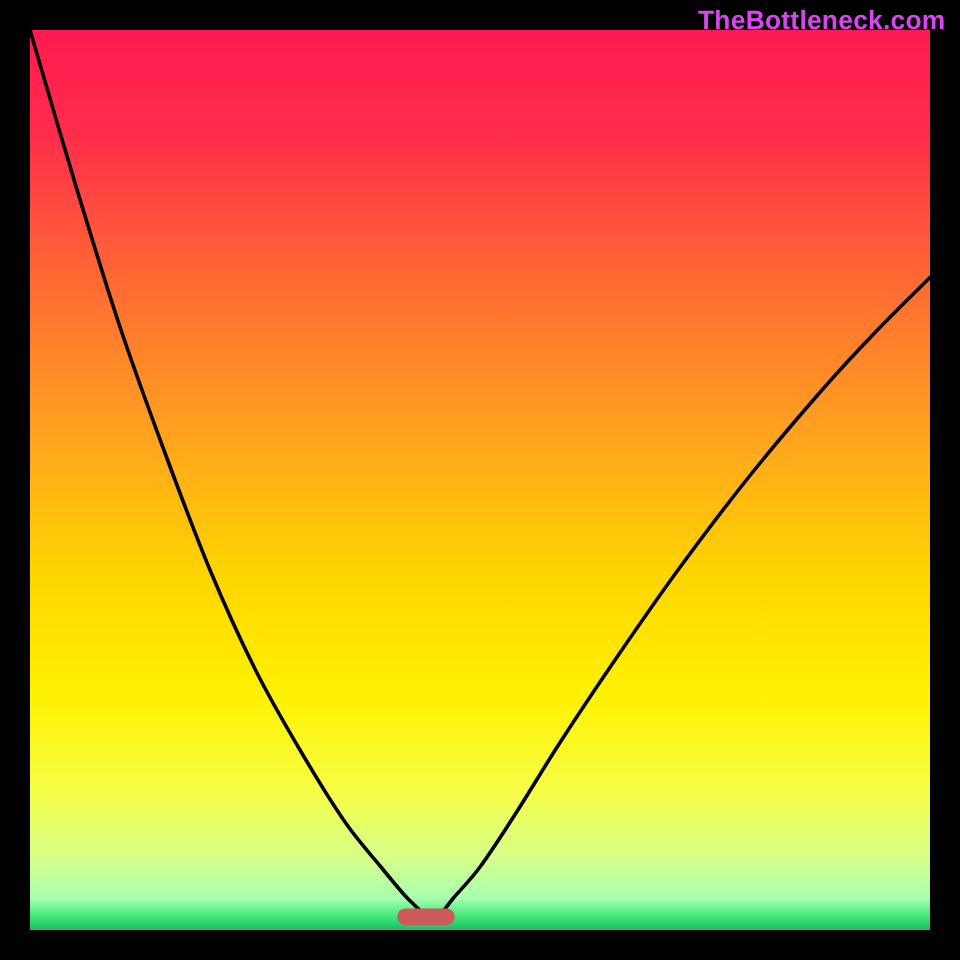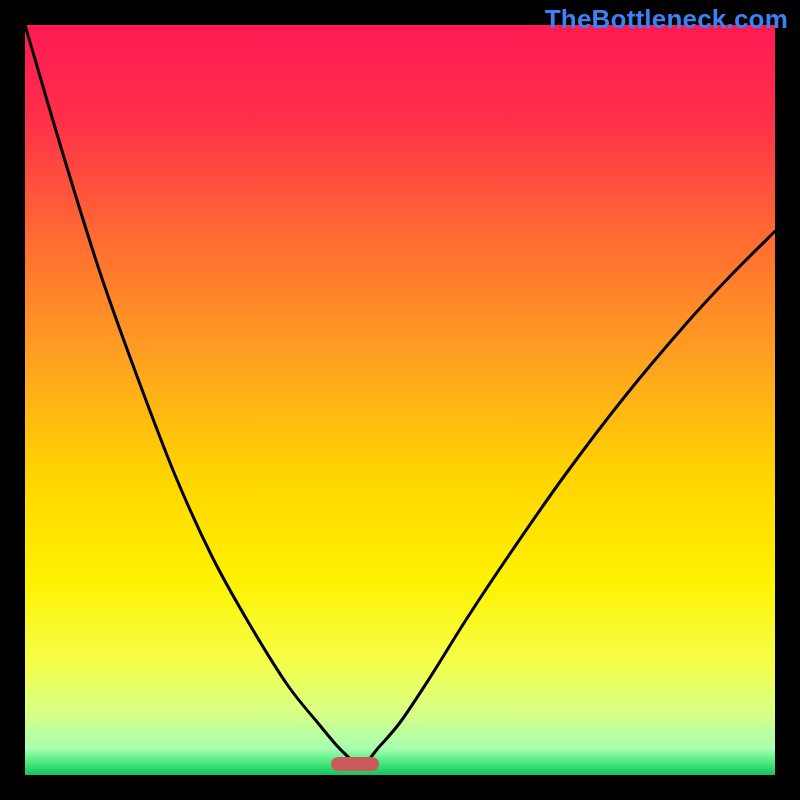--- a/index.html
+++ b/index.html
@@ -28,23 +28,23 @@
   }
   .gradient {
     position: absolute;
     left: 0; top: 0; right: 0; bottom: 0;
   }
   .watermark {
     position: absolute;
     top: 4px;
     right: 12px;
     font-family: Arial, Helvetica, sans-serif;
-    font-size: 26px;
+    font-size: 22px;
     font-weight: 600;
-    color: #3b82f6;
+    color: #d946ef;
     letter-spacing: 0.2px;
     user-select: none;
     text-align: center;
   }
   svg.curve {
     position: absolute;
     left: 0; top: 0;
   }
   .marker {
     position: absolute;

